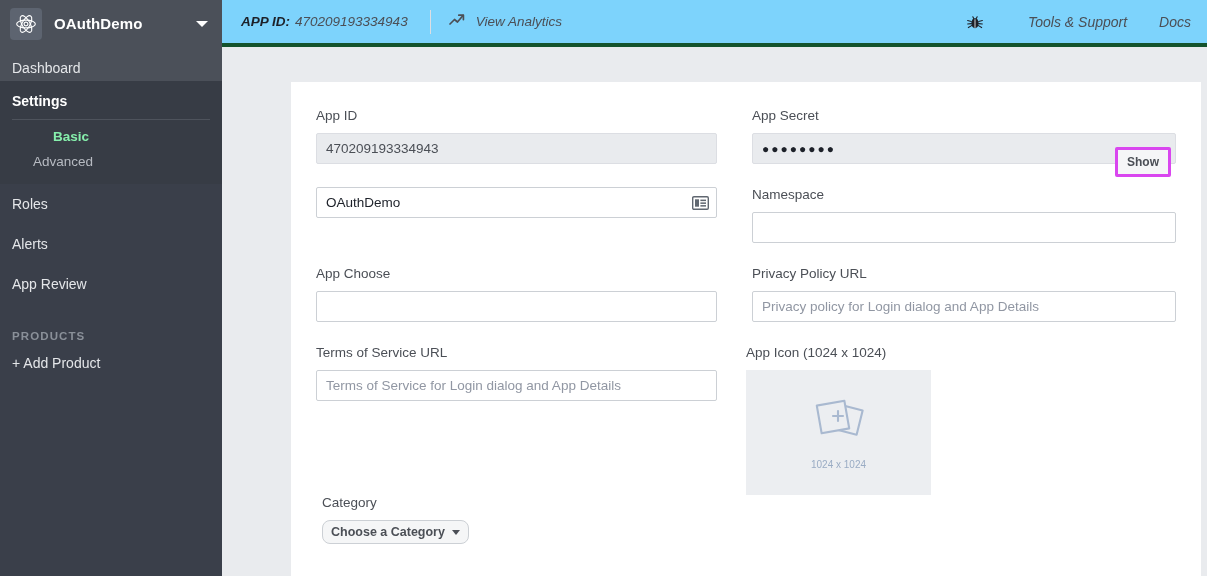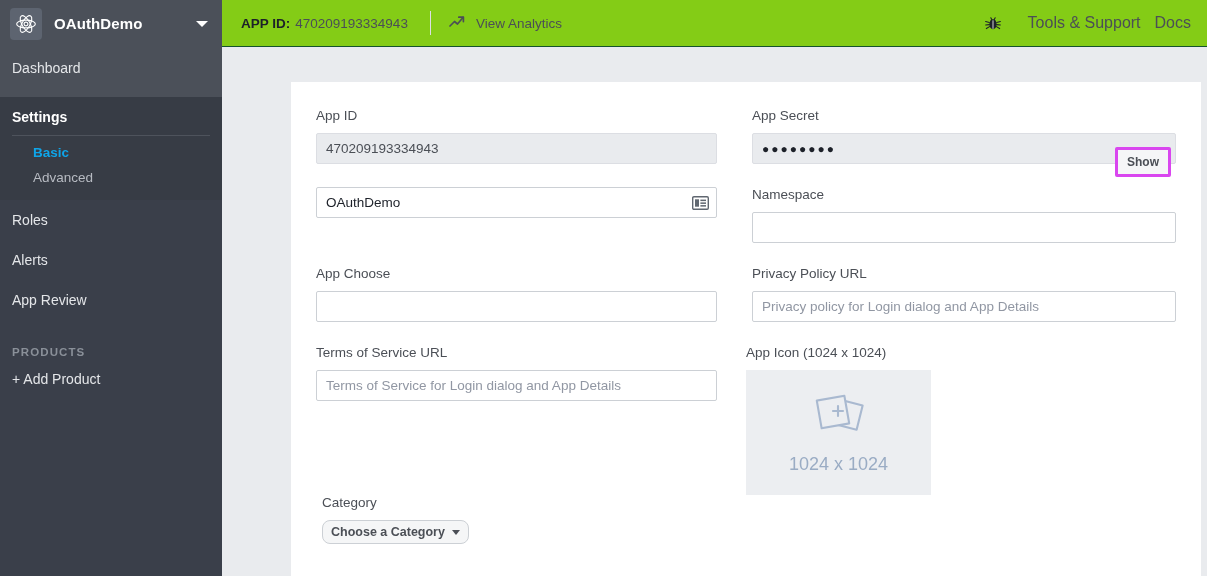--- a/index.html
+++ b/index.html
@@ -39,78 +39,78 @@
     width: 0; height: 0;
     border-left: 6px solid transparent;
     border-right: 6px solid transparent;
     border-top: 6px solid #ffffff;
     cursor: pointer;
   }
 
   .nav-top { background: #4b5059; }
   .nav-item {
     color: #e4e6e9; font-size: 14px;
-    padding: 12px 0 20px 12px;
+    padding: 12px 0 4px 12px;
     cursor: pointer;
     line-height: 18px;
   }
   .settings-block { background: #373c45; padding-bottom: 10px; }
   .settings-title {
     color: #ffffff; font-size: 14px; font-weight: bold;
     padding: 12px 0 10px 12px;
   }
   .settings-rule {
     height: 1px; background: #4e535c; margin: 0 12px 4px 12px;
   }
   .sub-item {
     font-size: 13.5px; padding: 5px 0 5px 33px;
     color: #b7bbc2; cursor: pointer;
   }
-  .sub-item.active { color: #0ea5e9; font-weight: bold; }
+  .sub-item.active { color: #86efac; font-weight: bold; margin-left: 20px; }
 
   .nav-lower { background: #3a3f4a; }
   .nav-lower .nav-item { padding: 11px 0 11px 12px; }
 
   .products-header {
     color: #8a9099; font-size: 11.5px; font-weight: bold;
     letter-spacing: 1.1px; padding: 26px 0 9px 12px;
   }
   .add-product {
     color: #e4e6e9; font-size: 14px; padding: 4px 0 10px 12px;
     cursor: pointer;
   }
 
   
   .topbar {
     position: absolute; left: 222px; top: 0;
     width: 985px; height: 47px;
-    background: #84cc16;
-    border-bottom: 1px solid #14532d;
-    display: flex; align-items: center;
+    background: #7dd3fc;
+    border-bottom: 4px solid #14532d;
+    display: flex; align-items: center; font-style: italic;
   }
   .appid-label {
     font-size: 13.5px; color: #1d2129; font-weight: bold;
     margin-left: 19px;
   }
   .appid-value { font-size: 13.5px; color: #4b4f56; margin-left: 5px; }
   .topbar-divider {
     width: 1px; height: 24px; background: #dcdee3; margin: 0 18px 0 22px;
   }
   .analytics-link {
     display: flex; align-items: center; cursor: pointer;
     font-size: 13.5px; color: #4b4f56;
   }
   .analytics-link .lbl { margin-left: 11px; }
   .topbar-right {
     margin-left: auto; display: flex; align-items: center;
     padding-right: 16px;
   }
   .bug-icon { margin-right: 12px; display: flex; align-items: center; cursor: pointer; }
   .top-link {
-    font-size: 16px; color: #4b4f56; margin-left: 14px; cursor: pointer;
+    font-size: 14px; color: #4b4f56; margin-left: 32px; cursor: pointer;
   }
 
   
   .content {
     position: absolute; left: 222px; top: 47px;
     width: 985px; height: 529px;
     background: #e9ebee;
   }
   .card {
     position: absolute; left: 69px; top: 35px;
@@ -156,21 +156,21 @@
   .icon-field { width: 50%; padding-right: 29px; }
   .icon-field2 { width: 50%; padding-left: 6px; }
   .upload-box {
     width: 185px; height: 125px;
     background: #eceef1;
     display: flex; flex-direction: column;
     align-items: center; justify-content: center;
     cursor: pointer;
   }
   .upload-size {
-    margin-top: 10px; font-size: 18px; color: #9aacc4;
+    margin-top: 10px; font-size: 10px; color: #9aacc4;
   }
   .category-btn {
     display: inline-flex; align-items: center;
     height: 24px; padding: 0 8px;
     background: #f5f6f7; border: 1px solid #ccd0d5; border-radius: 8px;
     font-size: 12.5px; font-weight: bold; color: #4b4f56;
     cursor: pointer;
   }
   .category-btn .cat-caret {
     width: 0; height: 0; margin-left: 7px;

